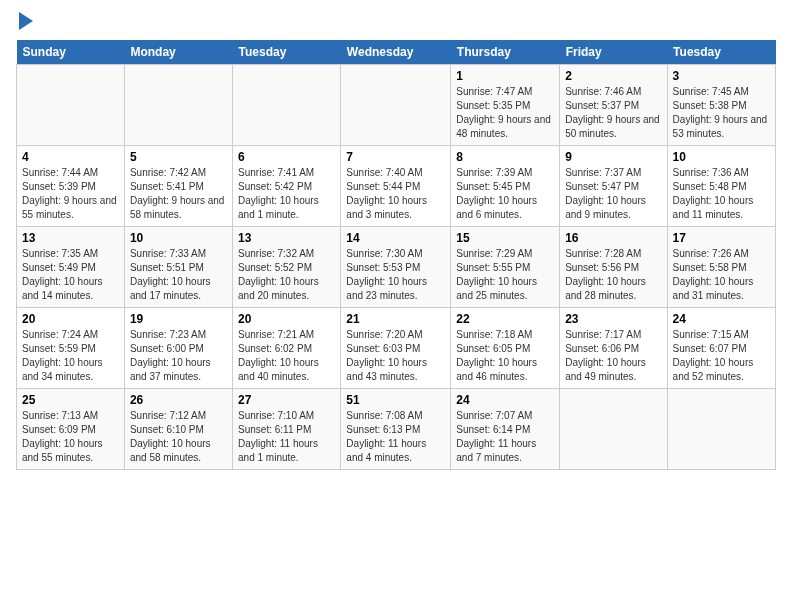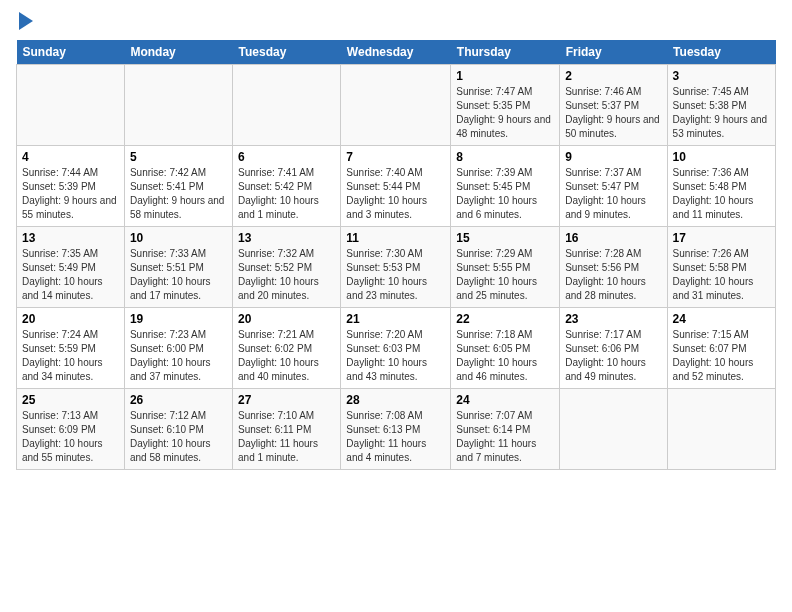--- a/index.html
+++ b/index.html
@@ -175,21 +175,21 @@
         </td>
         <td>
           <span class="day-num">10</span>
           <div class="cell-text">Sunrise: 7:33 AM<br>Sunset: 5:51 PM<br>Daylight: 10 hours and 17 minutes.</div>
         </td>
         <td>
           <span class="day-num">13</span>
           <div class="cell-text">Sunrise: 7:32 AM<br>Sunset: 5:52 PM<br>Daylight: 10 hours and 20 minutes.</div>
         </td>
         <td>
-          <span class="day-num">11</span>
+          <span class="day-num">14</span>
           <div class="cell-text">Sunrise: 7:30 AM<br>Sunset: 5:53 PM<br>Daylight: 10 hours and 23 minutes.</div>
         </td>
         <td>
           <span class="day-num">15</span>
           <div class="cell-text">Sunrise: 7:29 AM<br>Sunset: 5:55 PM<br>Daylight: 10 hours and 25 minutes.</div>
         </td>
         <td>
           <span class="day-num">16</span>
           <div class="cell-text">Sunrise: 7:28 AM<br>Sunset: 5:56 PM<br>Daylight: 10 hours and 28 minutes.</div>
         </td>
@@ -235,21 +235,21 @@
         </td>
         <td>
           <span class="day-num">26</span>
           <div class="cell-text">Sunrise: 7:12 AM<br>Sunset: 6:10 PM<br>Daylight: 10 hours and 58 minutes.</div>
         </td>
         <td>
           <span class="day-num">27</span>
           <div class="cell-text">Sunrise: 7:10 AM<br>Sunset: 6:11 PM<br>Daylight: 11 hours and 1 minute.</div>
         </td>
         <td>
-          <span class="day-num">28</span>
+          <span class="day-num">51</span>
           <div class="cell-text">Sunrise: 7:08 AM<br>Sunset: 6:13 PM<br>Daylight: 11 hours and 4 minutes.</div>
         </td>
         <td>
           <span class="day-num">24</span>
           <div class="cell-text">Sunrise: 7:07 AM<br>Sunset: 6:14 PM<br>Daylight: 11 hours and 7 minutes.</div>
         </td>
         <td class="empty"></td>
         <td class="empty"></td>
       </tr>
     </tbody>

